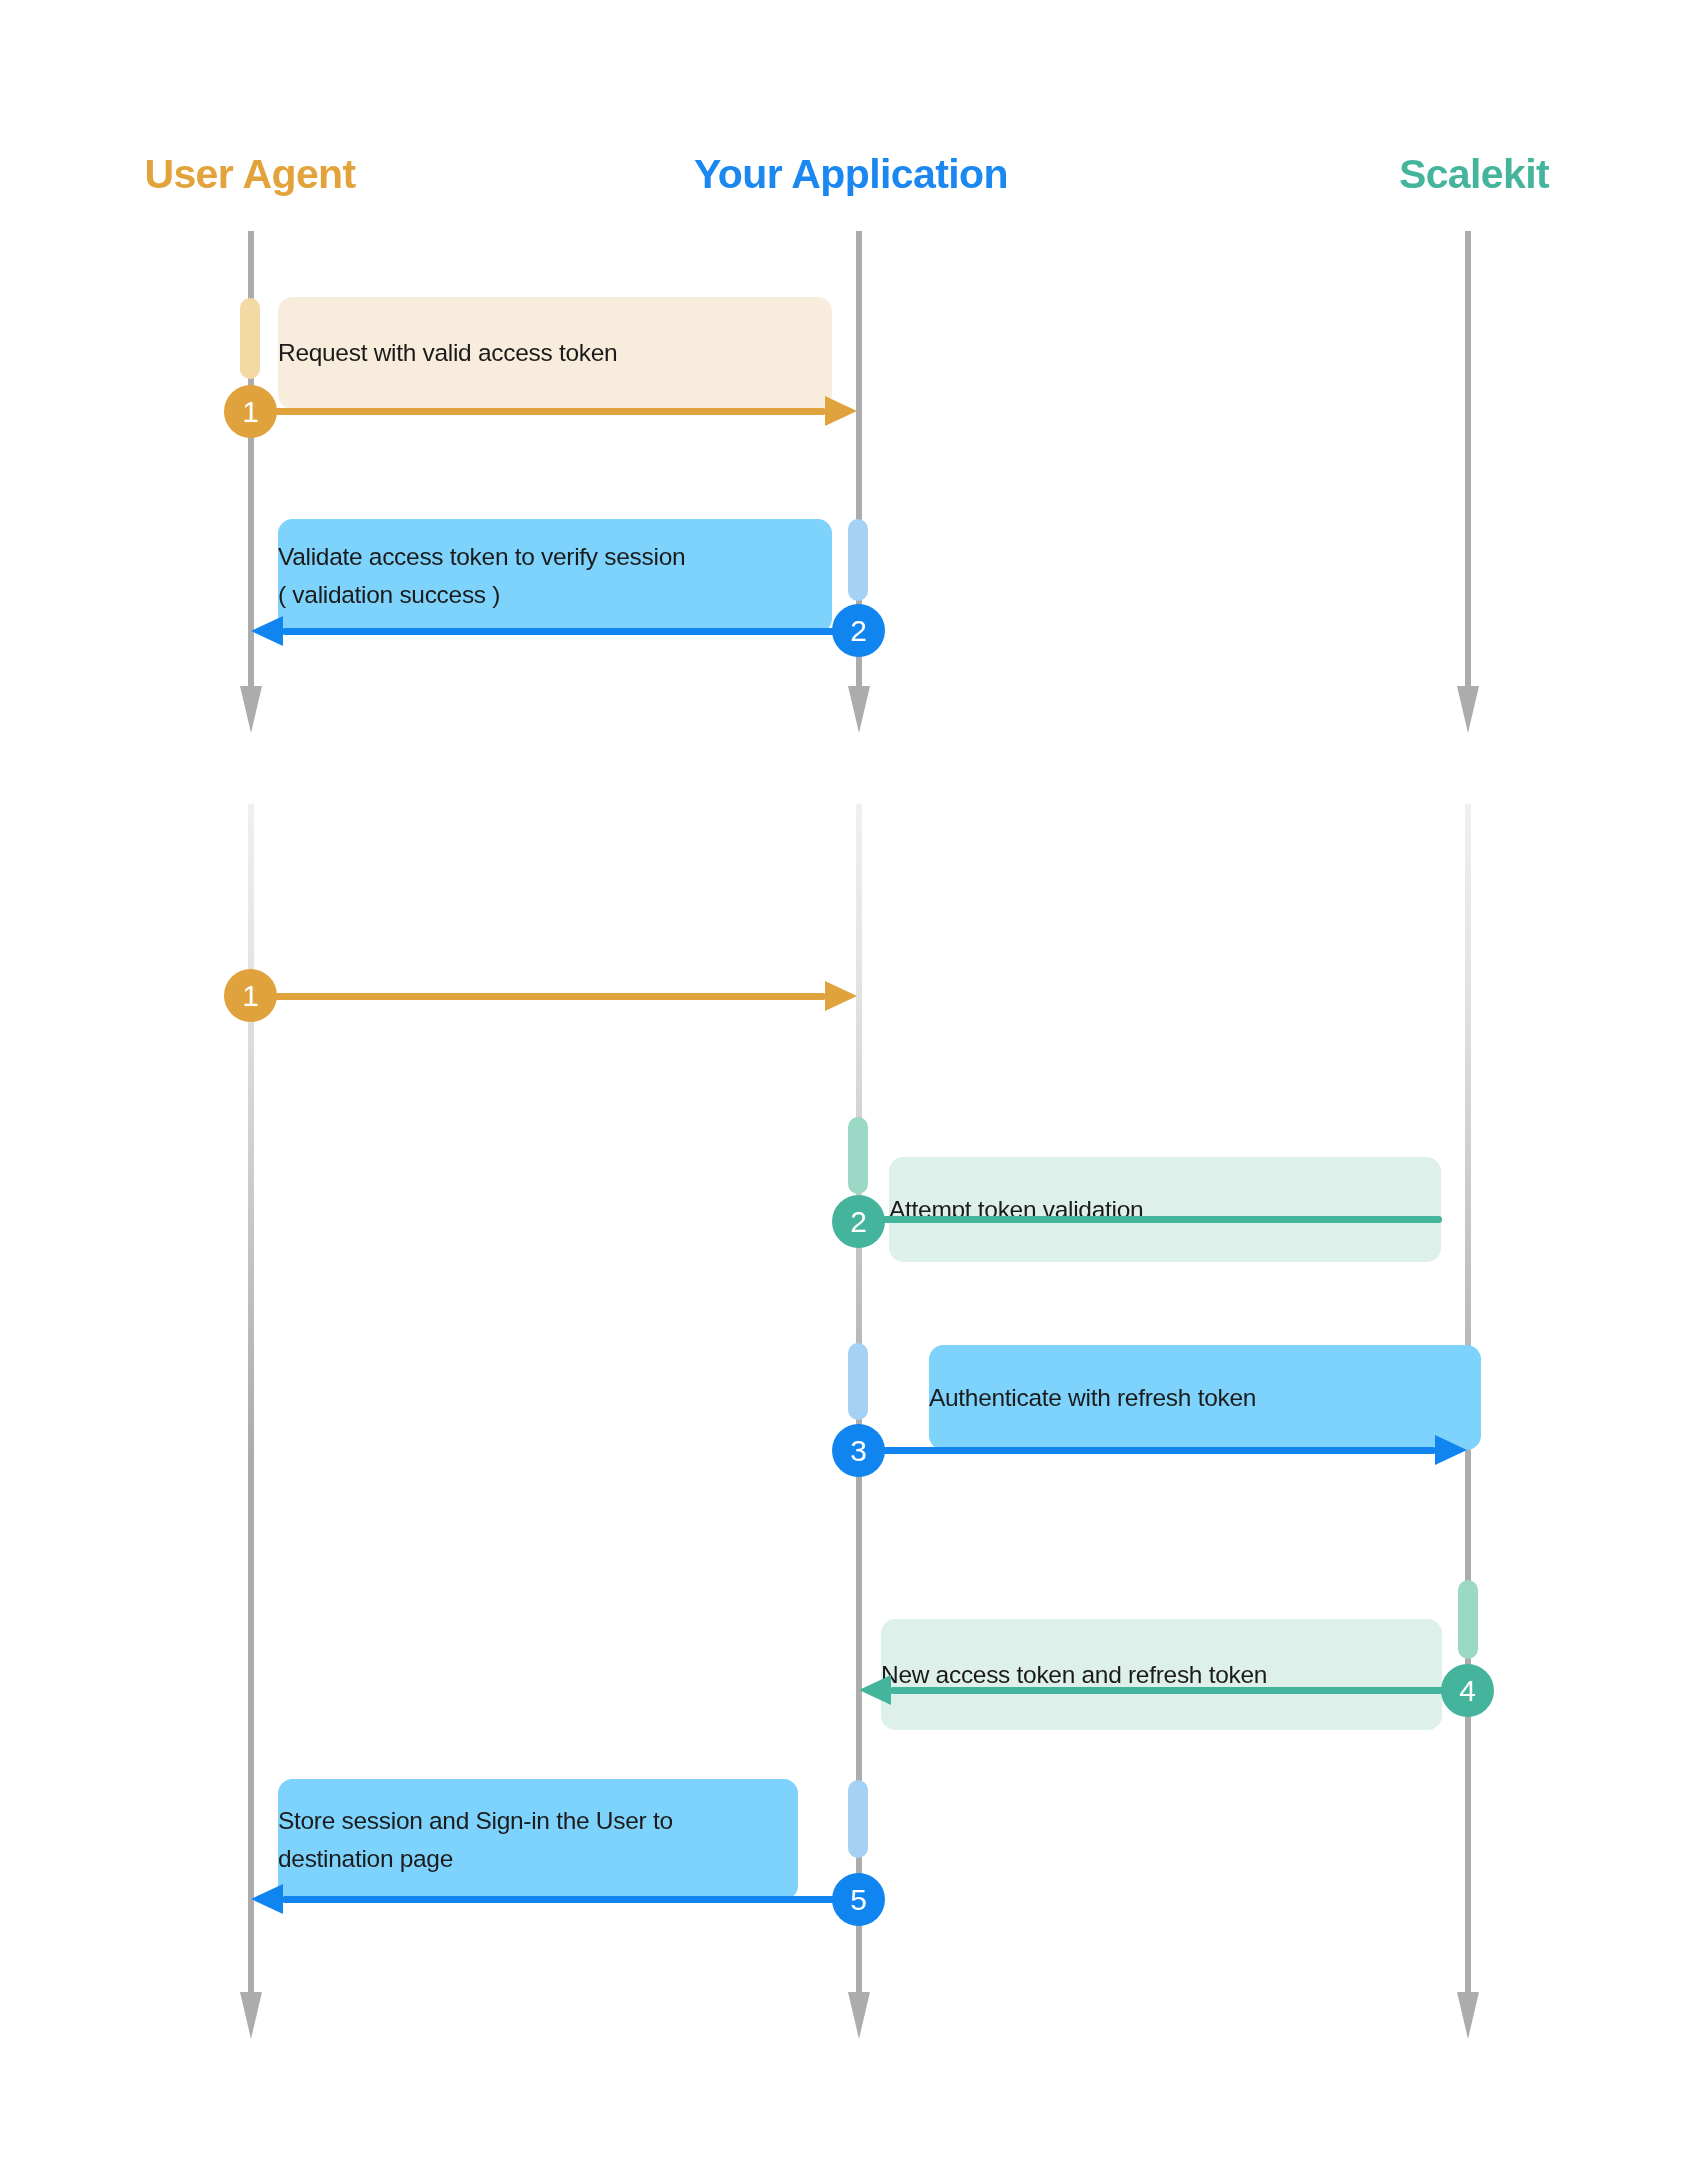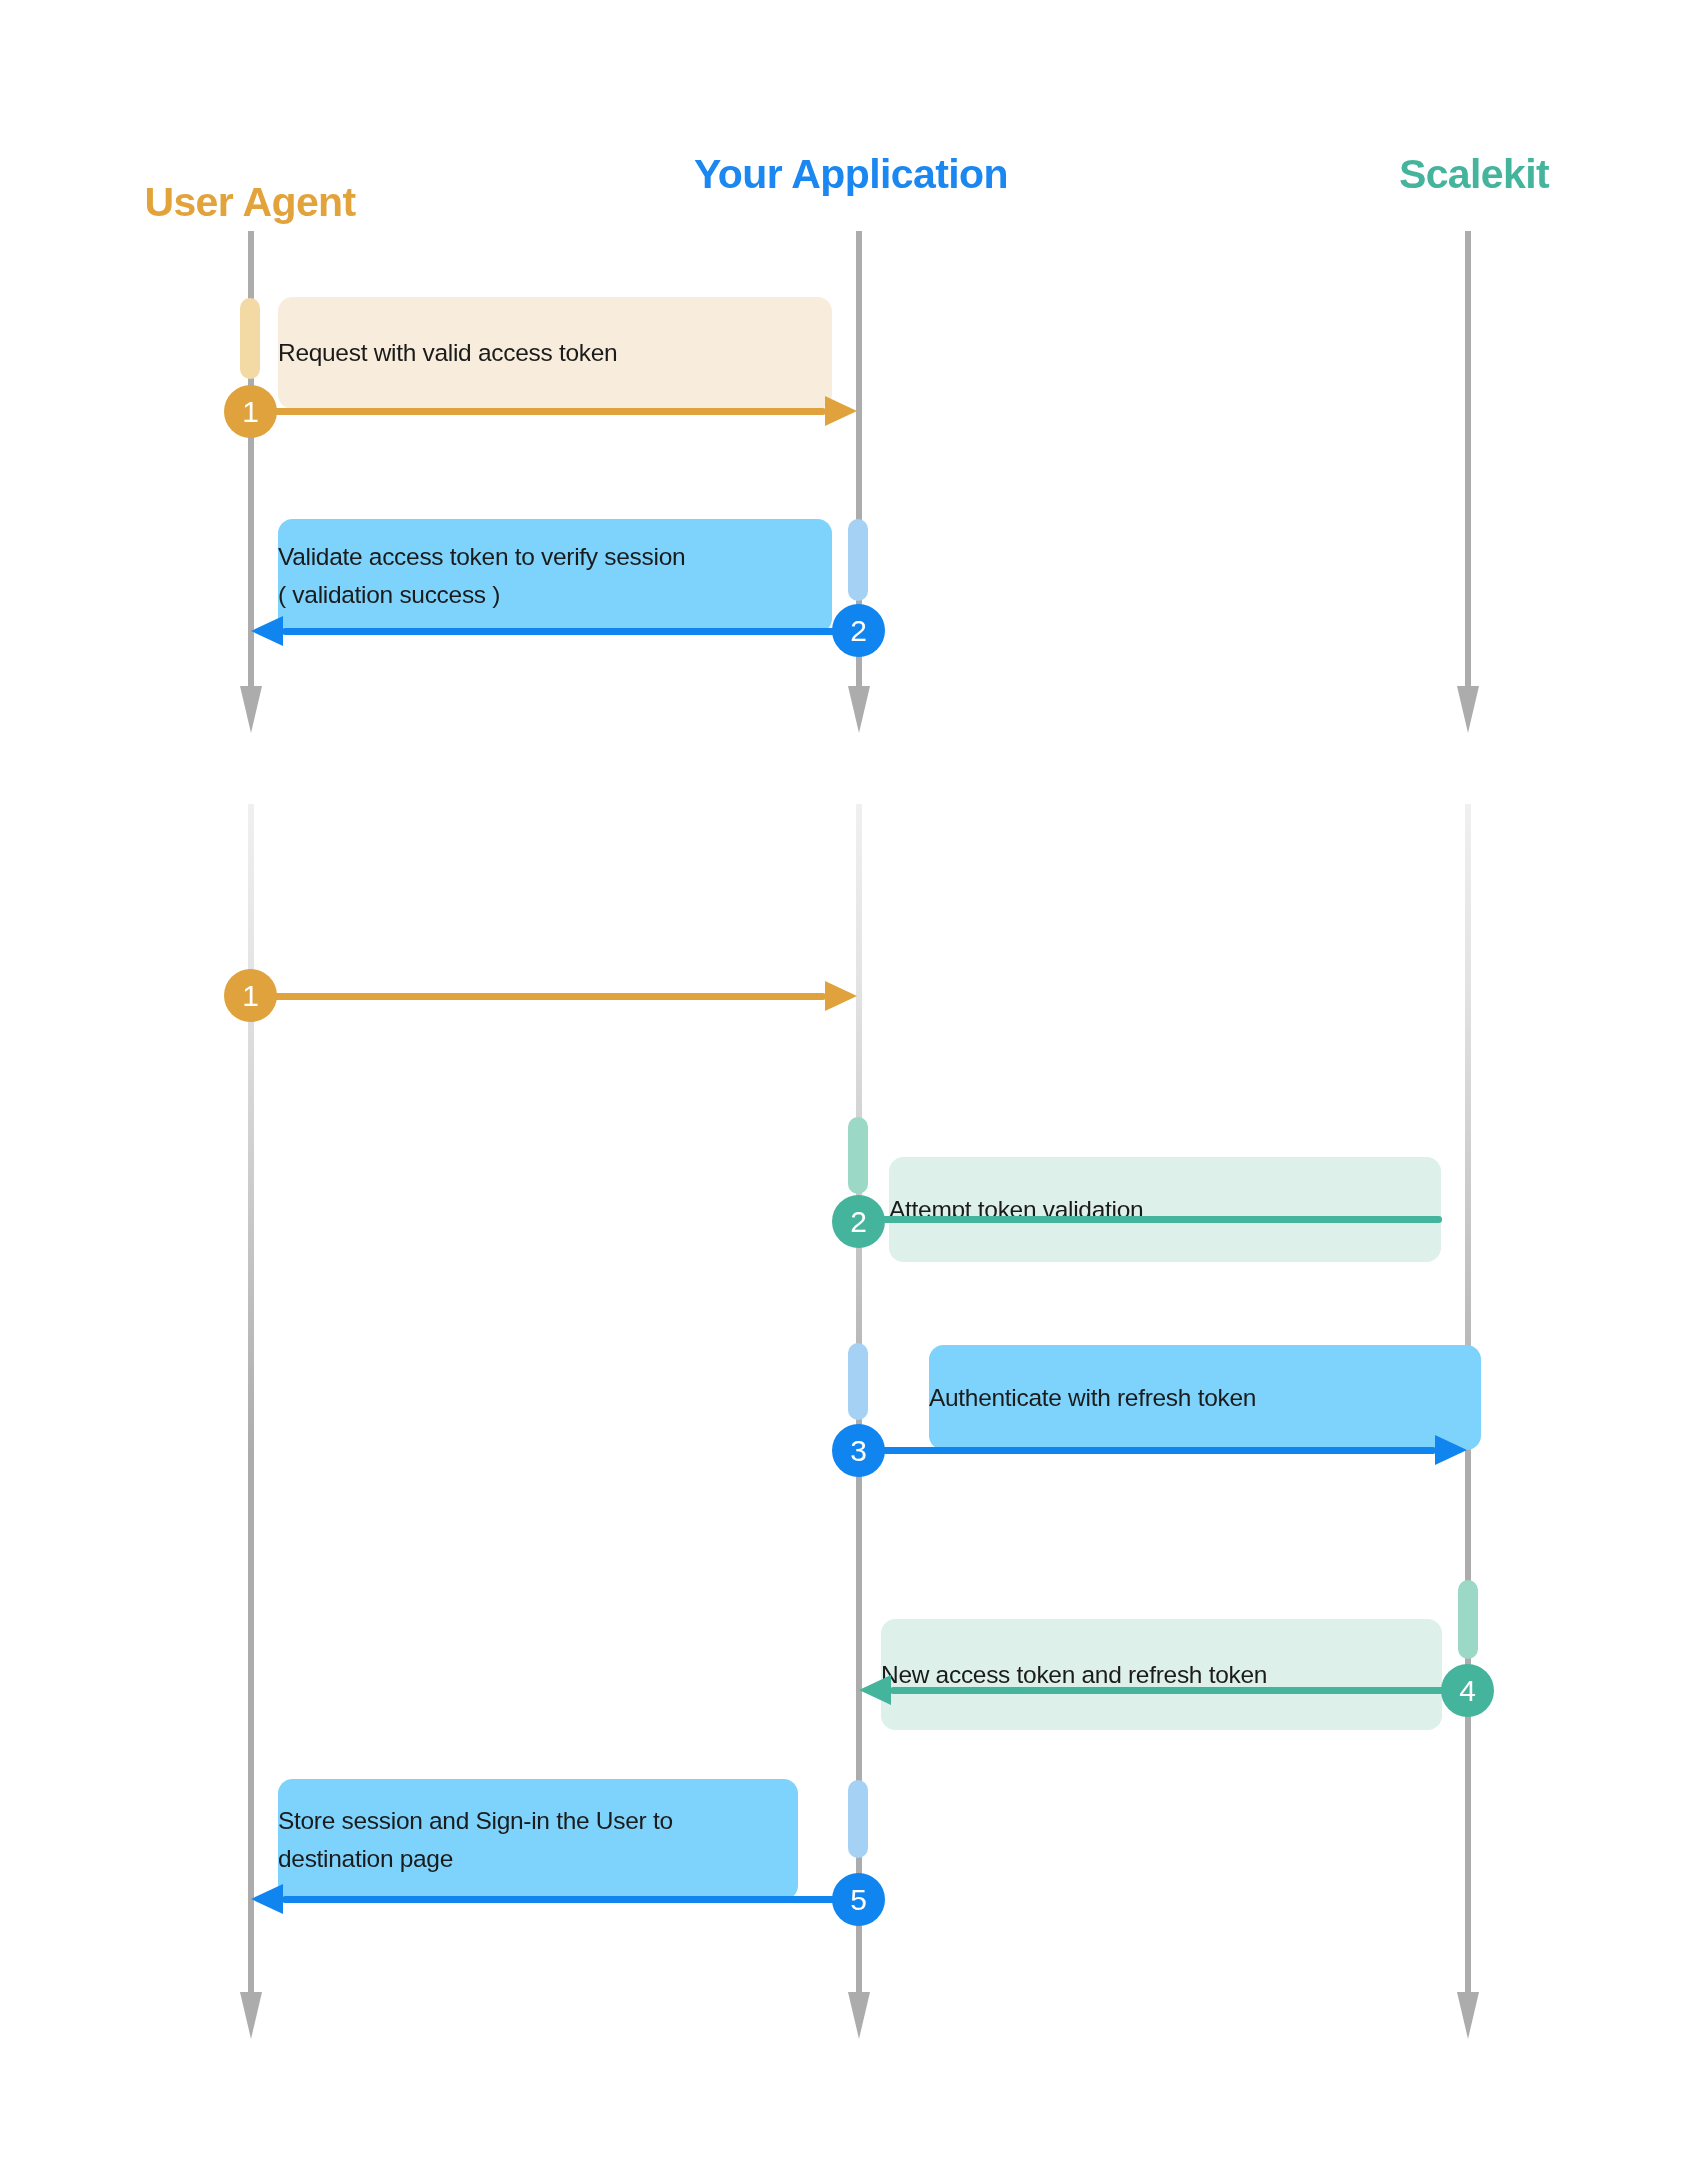--- a/index.html
+++ b/index.html
@@ -5,21 +5,21 @@
   html,body{margin:0;padding:0;background:#ffffff;}
   .canvas{
     position:relative;width:1700px;height:2183px;background:#ffffff;overflow:hidden;
     font-family:"Liberation Sans", sans-serif;
   }
   
   .actor{
     position:absolute;transform:translateX(-50%);
     font-size:41px;font-weight:bold;letter-spacing:-0.6px;white-space:nowrap;
   }
-  .actor.orange{color:#E2A33B;margin-top:28px;}
+  .actor.orange{color:#E2A33B;}
   .actor.blue{color:#1B87F0;}
   .actor.teal{color:#45B49C;}
   
   .lifeline{position:absolute;width:5.6px;background:#ACACAC;z-index:0;}
   .lifeline.faded{
     background:linear-gradient(180deg,#F0F0F0 0%,#E3E3E3 15%,#ACACAC 55%,#ACACAC 100%);
   }
   .lifeline::after{ 
     content:"";position:absolute;left:50%;bottom:-47px;transform:translateX(-50%);
     width:0;height:0;

